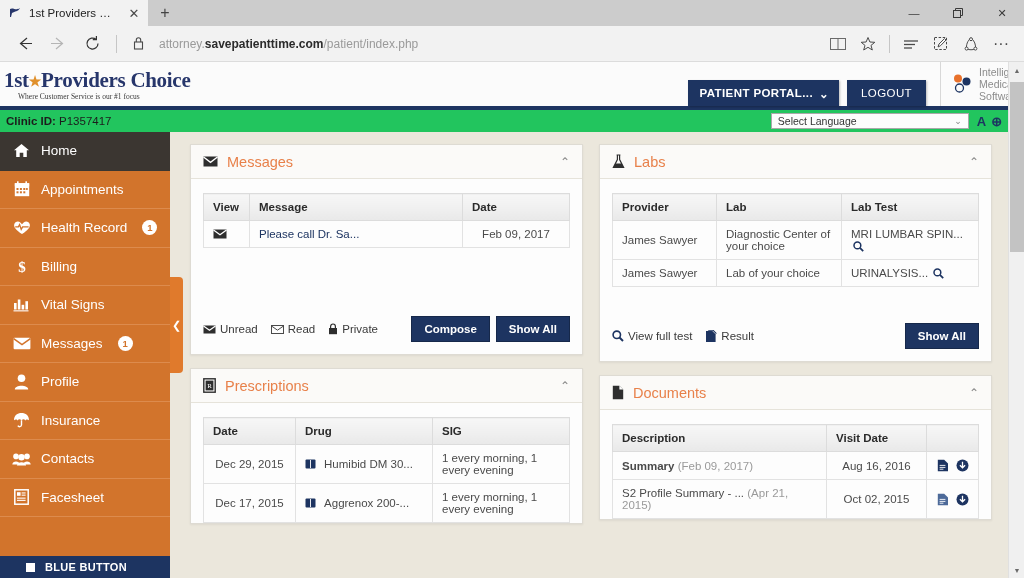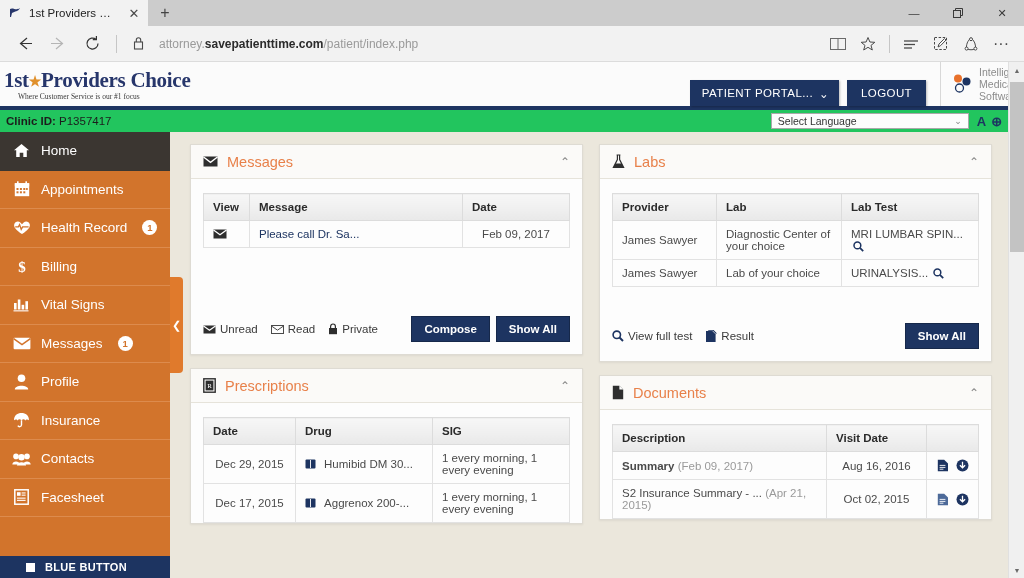--- a/index.html
+++ b/index.html
@@ -75,21 +75,21 @@
   .logo-sub {
     font-family: "Liberation Serif", serif; font-size: 7.5px; color: #3a3a3a;
     margin-top: 1px; margin-left: 14px; white-space: nowrap;
   }
 
   .hdr-right {
     position: absolute; right: 0; top: 0; height: 44px;
     display: flex; align-items: flex-end; gap: 0;
   }
   .portal-btn {
-    background: #1d3461; color: #fff; font-size: 11.5px; font-weight: normal;
+    background: #1d3461; color: #fff; font-size: 11.5px; font-weight: bold;
     letter-spacing: 0.4px; padding: 7px 10px 8px 12px; height: 26px;
     display: flex; align-items: flex-start; gap: 6px; margin-bottom: 0px;
     box-shadow: 1px 1px 2px rgba(0,0,0,0.25);
   }
   .logout-btn {
     background: #1d3461; color: #fff; font-size: 11.5px; font-weight: normal;
     letter-spacing: 0.4px; padding: 7px 14px 8px; height: 26px; margin-left: 8px;
     display: flex; align-items: center; box-shadow: 1px 1px 2px rgba(0,0,0,0.25);
   }
   .ims-logo {
@@ -745,21 +745,21 @@
                           <span>
                             <svg width="13" height="13" viewBox="0 0 13 13">
                                 <circle cx="6.5" cy="6.5" r="6" fill="#1d3461"></circle>
                                 <path d="M6.5 2.8 V8.6 M3.9 6.2 L6.5 8.8 L9.1 6.2" fill="none" stroke="#fff" stroke-width="1.3"></path>
                               </svg>
                           </span>
                         </span>
                       </td>
                     </tr>
                     <tr>
-                      <td><span>S2 Insurance Summary - ...</span> <span class="muted">(Apr 21, 2015)</span></td>
+                      <td><span>S2 Profile Summary - ...</span> <span class="muted">(Apr 21, 2015)</span></td>
                       <td class="c-center">Oct 02, 2015</td>
                       <td>
                         <span class="doc-actions">
                           <span>
                             <svg width="12" height="13" viewBox="0 0 12 13">
                                 <path d="M0.8 0.8 H7.2 L11 4.6 V12.2 H0.8 Z" fill="#4d6a99"></path>
                                 <g stroke="#fff" stroke-width="0.9">
                                   <line x1="2.6" y1="6.4" x2="8.4" y2="6.4"></line>
                                   <line x1="2.6" y1="8.4" x2="8.4" y2="8.4"></line>
                                   <line x1="2.6" y1="10.2" x2="6.4" y2="10.2"></line>

